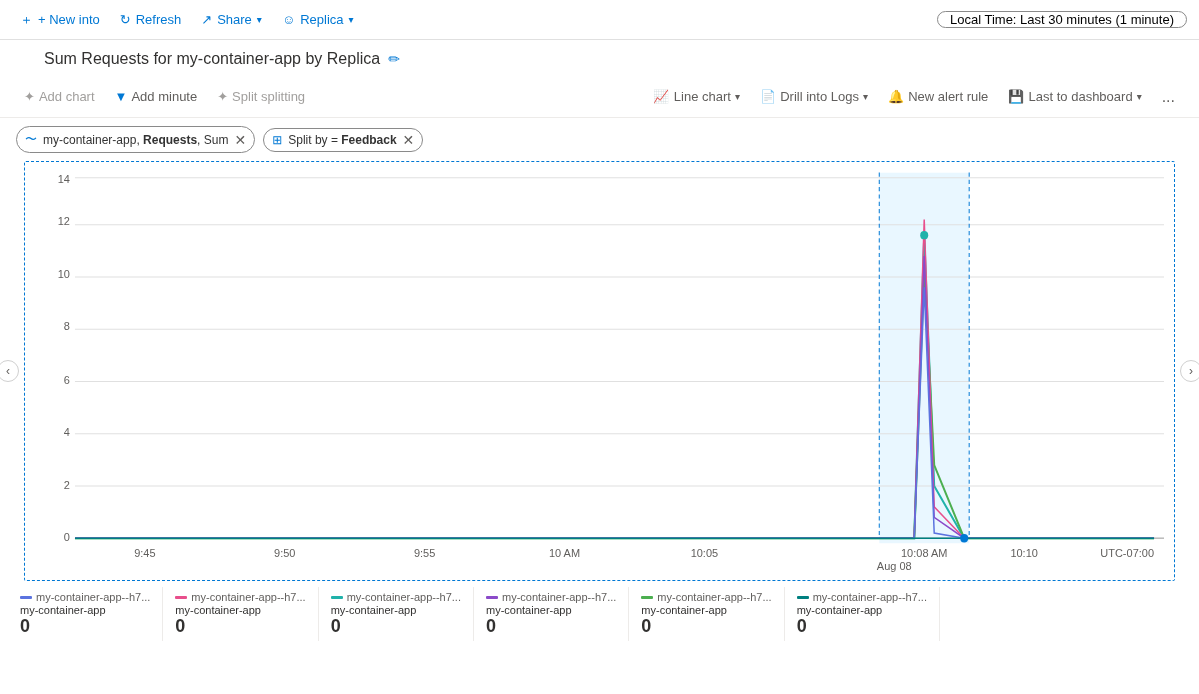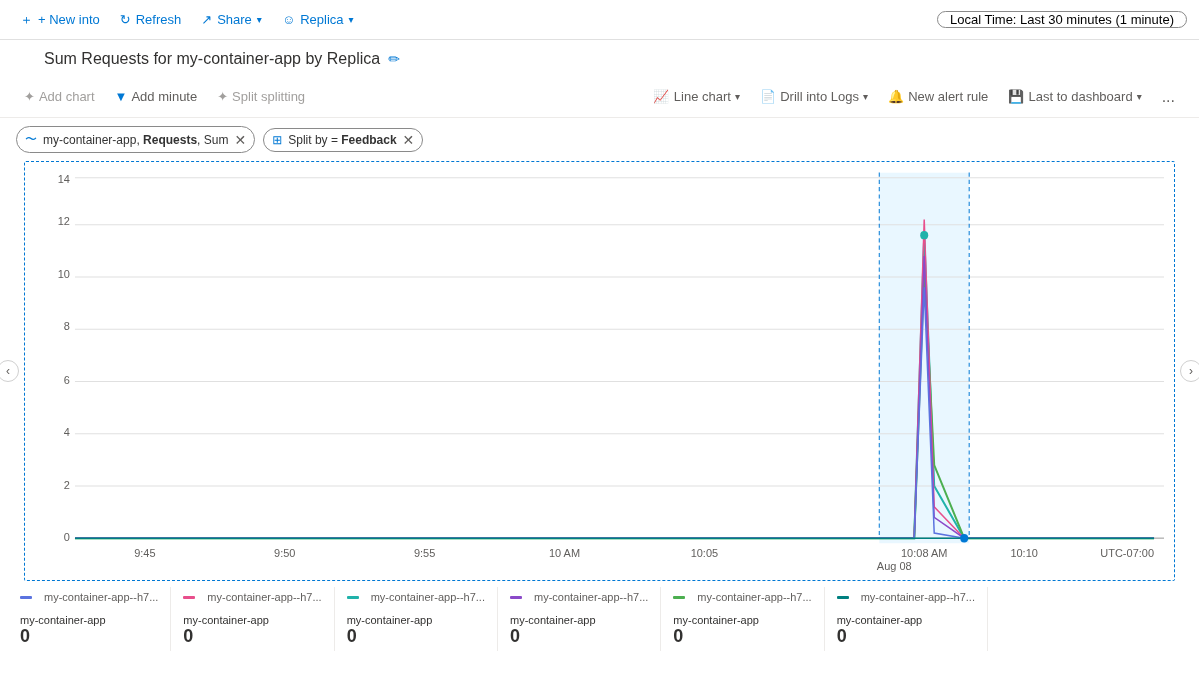--- a/index.html
+++ b/index.html
@@ -75,23 +75,23 @@
     
     .legend-bar {
       display: flex; align-items: stretch; padding: 6px 16px; gap: 0;
       overflow-x: auto;
     }
     .legend-item {
       display: flex; flex-direction: column; padding: 4px 12px; min-width: 140px;
       border-right: 1px solid #edebe9;
     }
     .legend-item:first-child { padding-left: 4px; }
-    .legend-color-label { display: flex; align-items: center; gap: 12px; font-size: 11px; color: #605e5c; }
+    .legend-color-label { display: flex; align-items: center; gap: 4px; font-size: 11px; color: #605e5c; }
     .legend-color-bar { width: 12px; height: 3px; border-radius: 1px; flex-shrink: 0; }
-    .legend-name { font-size: 11px; color: #323130; margin-top: 11px; }
+    .legend-name { font-size: 11px; color: #323130; margin-top: 1px; }
     .legend-value { font-size: 18px; font-weight: 600; color: #323130; }
 
     
     .chart-svg { width: 100%; height: 100%; }
 
     
     .nav-arrow {
       position: absolute; top: 50%; transform: translateY(-50%);
       background: #fff; border: 1px solid #d0d0d0; border-radius: 50%;
       width: 22px; height: 22px; display: flex; align-items: center; justify-content: center;

